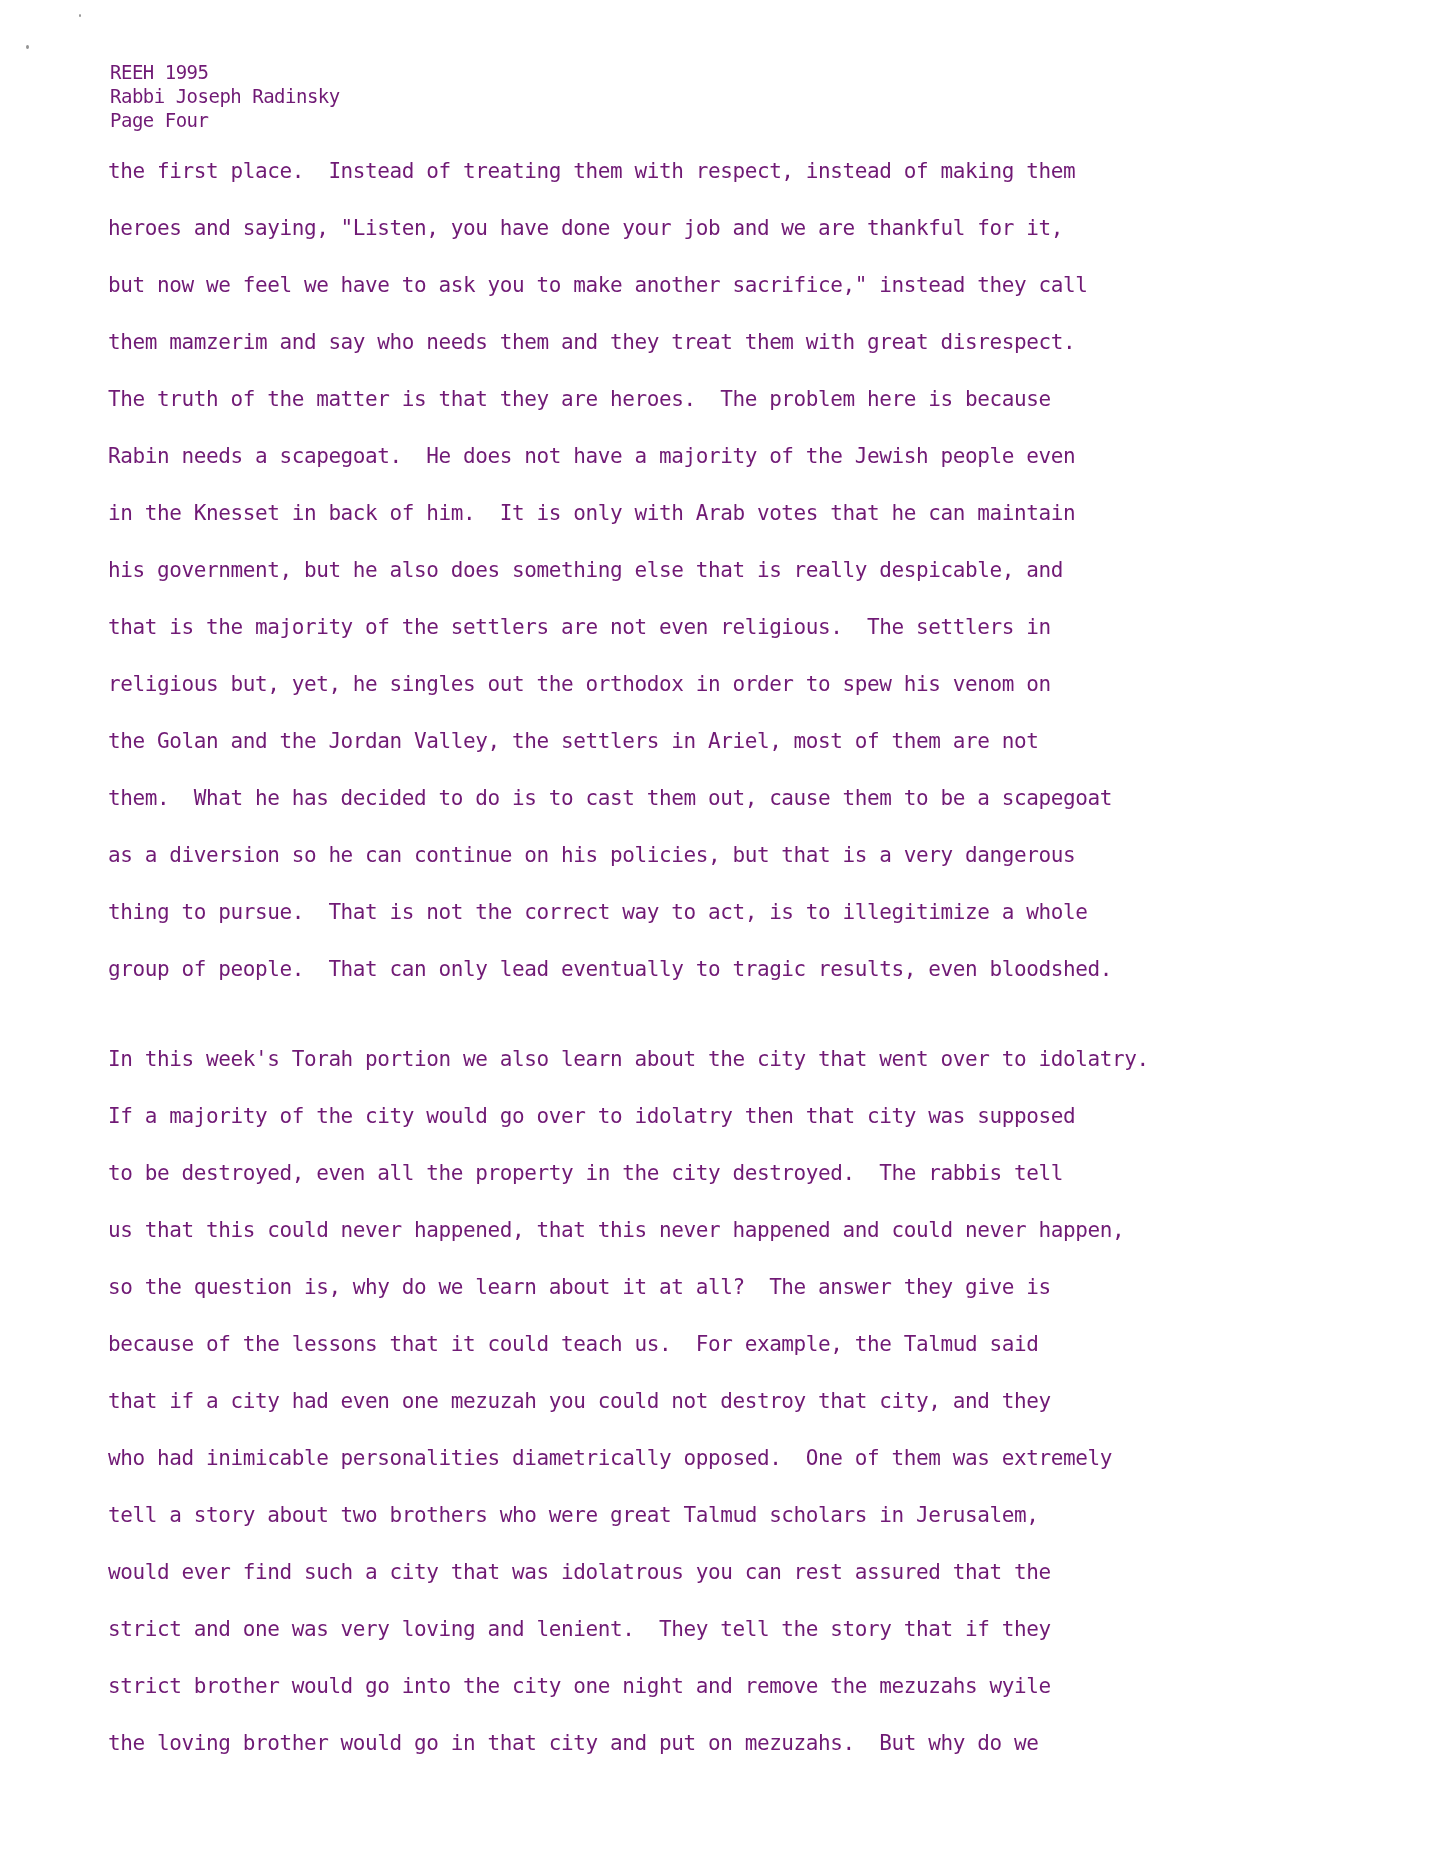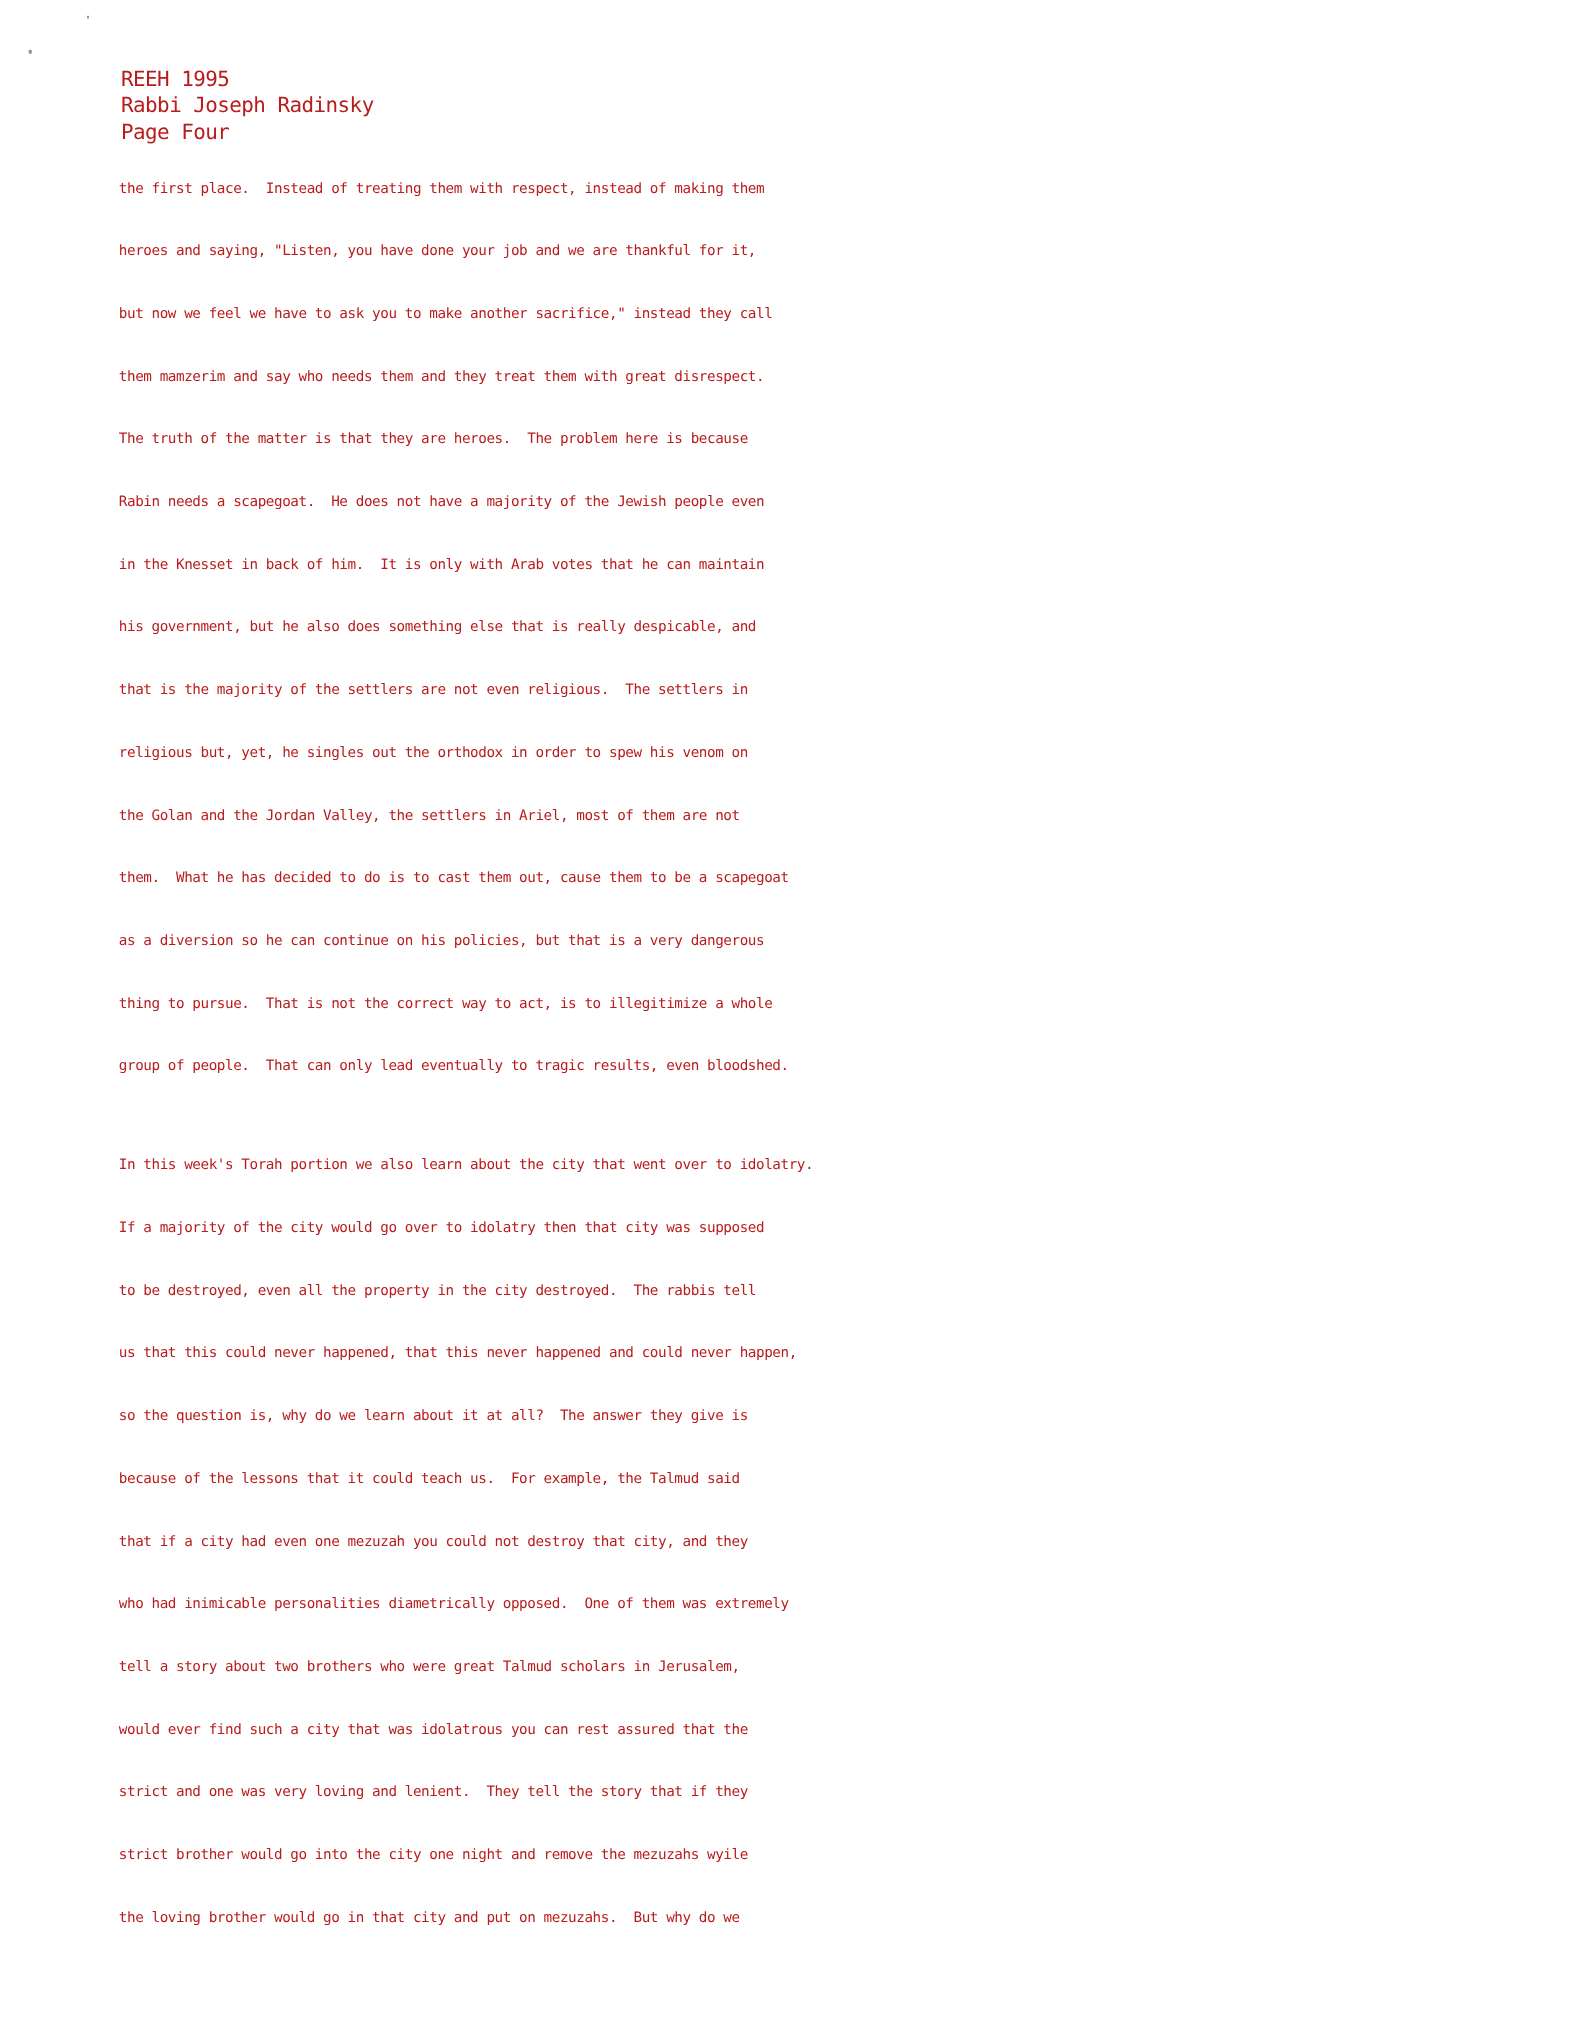--- a/index.html
+++ b/index.html
@@ -8,41 +8,41 @@
     background: #e8e8e8;
   }
   .page {
     position: relative;
     width: 1430px;
     height: 1851px;
     margin: 0 auto;
     background: #ffffff;
     overflow: hidden;
     font-family: "DejaVu Sans Mono", "Liberation Mono", monospace;
-    color: #b91c1c;
+    color: #701a75;
   }
   .header {
     position: absolute;
     left: 110px;
     top: 60px;
   }
   .header div {
     font-size: 19px;
     line-height: 24px;
     white-space: pre;
     letter-spacing: -0.5px;
   }
   .body-text {
     position: absolute;
     left: 108px;
     top: 143px;
     width: 1240px;
   }
   .para .line {
-    font-size: 13px;
+    font-size: 21px;
     line-height: 57px;
     white-space: pre;
     letter-spacing: -0.4px;
   }
   .para-2 {
     margin-top: 33px;
   }
   .speck {
     position: absolute;
     background: #3a3a3a;

